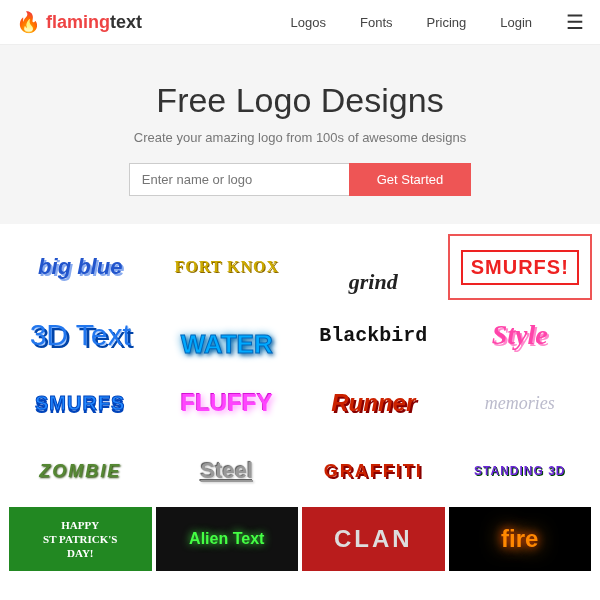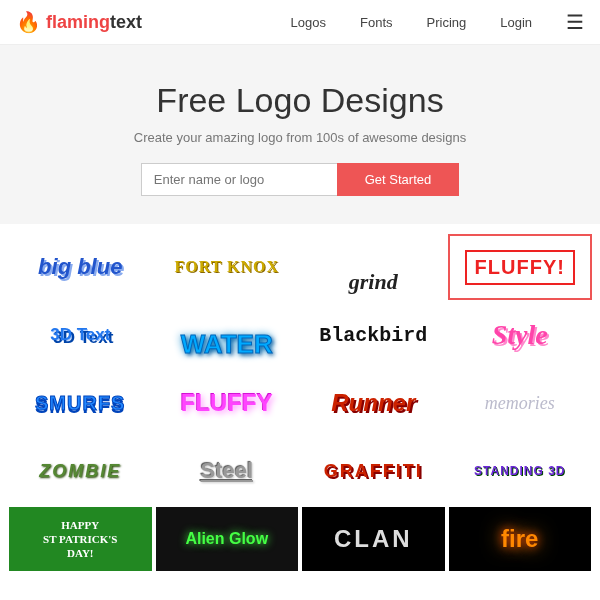--- a/index.html
+++ b/index.html
@@ -57,21 +57,21 @@
       font-size: 13px;
       color: #777;
       margin-bottom: 18px;
     }
     .search-bar {
       display: flex;
       justify-content: center;
       gap: 0;
     }
     .search-bar input {
-      width: 196px;
+      width: 220px;
       padding: 8px 12px;
       border: 1px solid #ccc;
       border-right: none;
       font-size: 13px;
       outline: none;
       color: #aaa;
     }
     .search-bar button {
       background: #e55;
       color: #fff;
@@ -129,22 +129,22 @@
     .logo-wroooom {
       font-size: 20px;
       font-weight: 900;
       color: #e22;
       font-family: Impact, sans-serif;
       letter-spacing: 1px;
       border: 2px solid #e22;
       padding: 4px 8px;
     }
     .logo-3dtext {
-      font-size: 17px;
-      font-weight: 700;
+      font-size: 30px;
+      font-weight: 400;
       color: #2277ee;
       font-family: Arial Black, sans-serif;
       text-shadow: 3px 3px 0 #0044aa, 1px 1px 0 #aaccff;
     }
     .logo-water {
       font-size: 26px;
       font-weight: 900;
       color: #00aaff;
       font-family: Arial Black, sans-serif;
       text-shadow: 0 0 8px #0088cc, 2px 2px 4px #004488;
@@ -252,21 +252,21 @@
       font-weight: bold;
       font-family: Arial, sans-serif;
       text-shadow: 0 0 8px #44ff44;
       width: 100%;
       height: 100%;
       display: flex;
       align-items: center;
       justify-content: center;
     }
     .logo-clan {
-      background: #000000;
+      background: #b91c1c;
       color: #ddd;
       font-size: 24px;
       font-weight: 900;
       font-family: Impact, sans-serif;
       letter-spacing: 3px;
       width: 100%;
       height: 100%;
       display: flex;
       align-items: center;
       justify-content: center;
@@ -318,21 +318,21 @@
   <div class="logo-cell">
     <span class="logo-bigblue">big blue</span>
   </div>
   <div class="logo-cell">
     <span class="logo-fortknox">FORT KNOX</span>
   </div>
   <div class="logo-cell">
     <span class="logo-grind">grind</span>
   </div>
   <div class="logo-cell selected">
-    <span class="logo-wroooom">FLUFFY!</span>
+    <span class="logo-wroooom">SMURFS!</span>
   </div>
 
   <div class="logo-cell">
     <span class="logo-3dtext">3D Text</span>
   </div>
   <div class="logo-cell">
     <span class="logo-water">WATER</span>
   </div>
   <div class="logo-cell">
     <span class="logo-blackbird">Blackbird</span>
@@ -364,21 +364,21 @@
     <span class="logo-graffiti">GRAFFITI</span>
   </div>
   <div class="logo-cell">
     <span class="logo-standing3d">STANDING 3D</span>
   </div>
 
   <div class="logo-cell">
     <div class="logo-stpatrick">HAPPY<br>ST PATRICK'S<br>DAY!</div>
   </div>
   <div class="logo-cell">
-    <div class="logo-alienglow">Alien Glow</div>
+    <div class="logo-alienglow">Alien Text</div>
   </div>
   <div class="logo-cell">
     <div class="logo-clan">CLAN</div>
   </div>
   <div class="logo-cell">
     <div class="logo-fire">fire</div>
   </div>
 
 </div>
 

